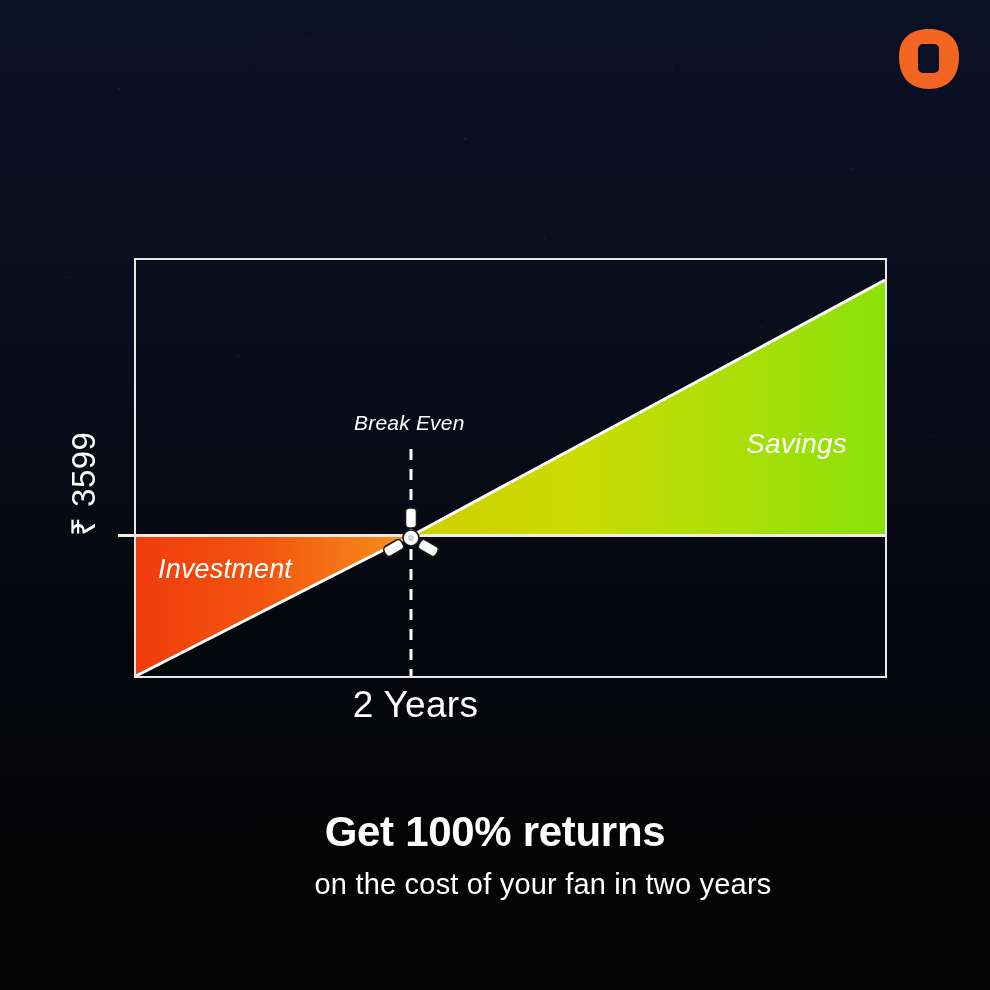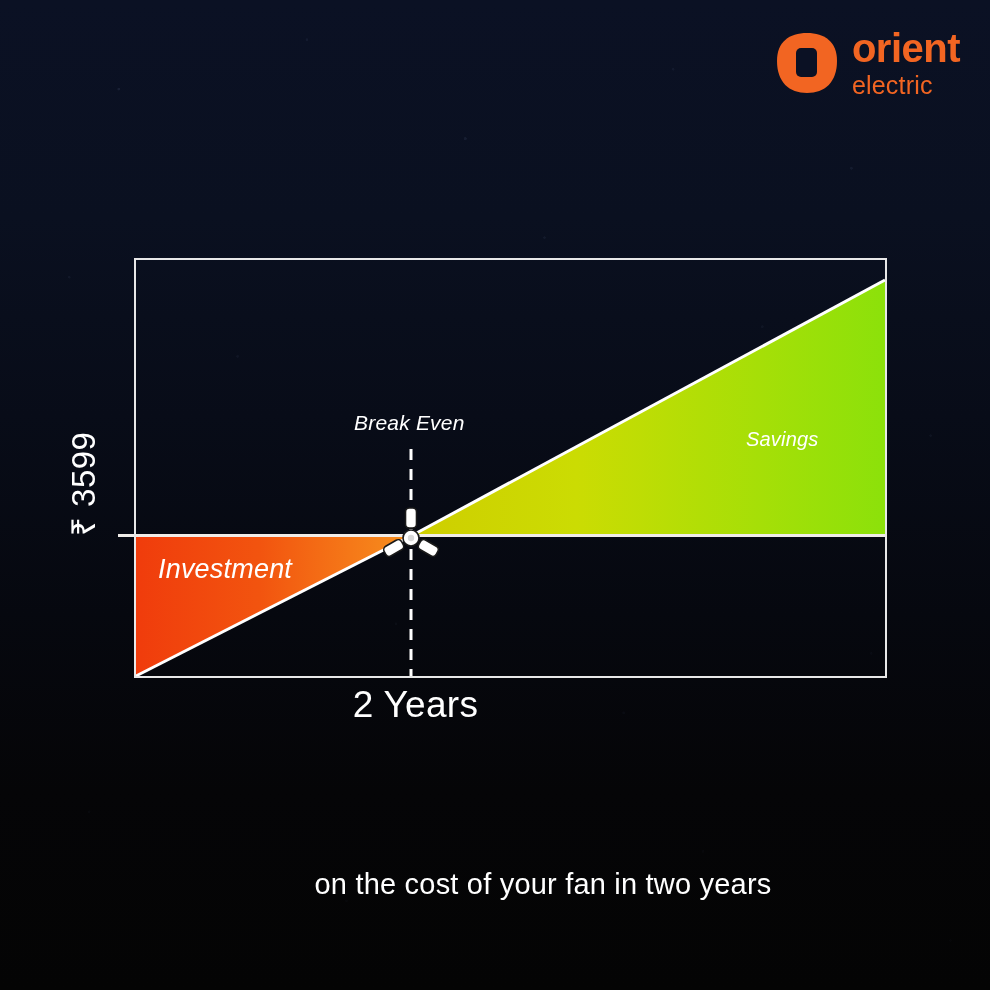--- a/index.html
+++ b/index.html
@@ -137,21 +137,21 @@
     font-size: 27px;
     font-style: italic;
     color: #ffffff;
     letter-spacing: .2px;
     text-align: right;
   }
   #region-label-savings {
     position: absolute;
     left: 746px;
     top: 428px;
-    font-size: 20px;
+    font-size: 28px;
     font-style: italic;
     color: #ffffff;
     letter-spacing: .2px;
   }
   #breakeven-label {
     position: absolute;
     left: 354px;
     top: 411px;
     font-size: 21px;
     font-style: italic;
@@ -194,24 +194,20 @@
   <div id="logo">
     <div id="logo-mark">
       <svg width="62" height="62" viewBox="0 0 62 62" aria-hidden="true">
         <path d="M31 1
                  C49 1 61 10 61 29
                  C61 50 49 61 31 61
                  C13 61 1 50 1 29
                  C1 10 13 1 31 1 Z" fill="#F26522"></path>
         <rect x="20" y="16" width="21" height="29" rx="5" ry="5" fill="#0b1124"></rect>
       </svg>
-    </div>
-    <div id="logo-wordmark">
-      <div id="logo-name">orient</div>
-      <div id="logo-sub">electric</div>
     </div>
   </div>
 
   <div id="chart-area">
 
     <svg width="990" height="760" style="position:absolute;left:0;top:0;" aria-hidden="true">
       <defs>
         <linearGradient id="gradInvestment" x1="0" y1="0" x2="1" y2="0">
           <stop offset="0%" stop-color="#F03C0C"></stop>
           <stop offset="45%" stop-color="#F2540F"></stop>
@@ -253,15 +249,16 @@
 
     <div id="region-label-investment">Investment</div>
 
     <div id="region-label-savings">Savings</div>
 
     <div id="y-axis-label">₹ 3599</div>
 
     <div id="x-axis-label">2 Years</div>
   </div>
 
+  <div id="headline">Get 100% returns</div>
   <div id="subheadline">on the cost of your fan in two years</div>
 
 </div>
 
 </body></html>

